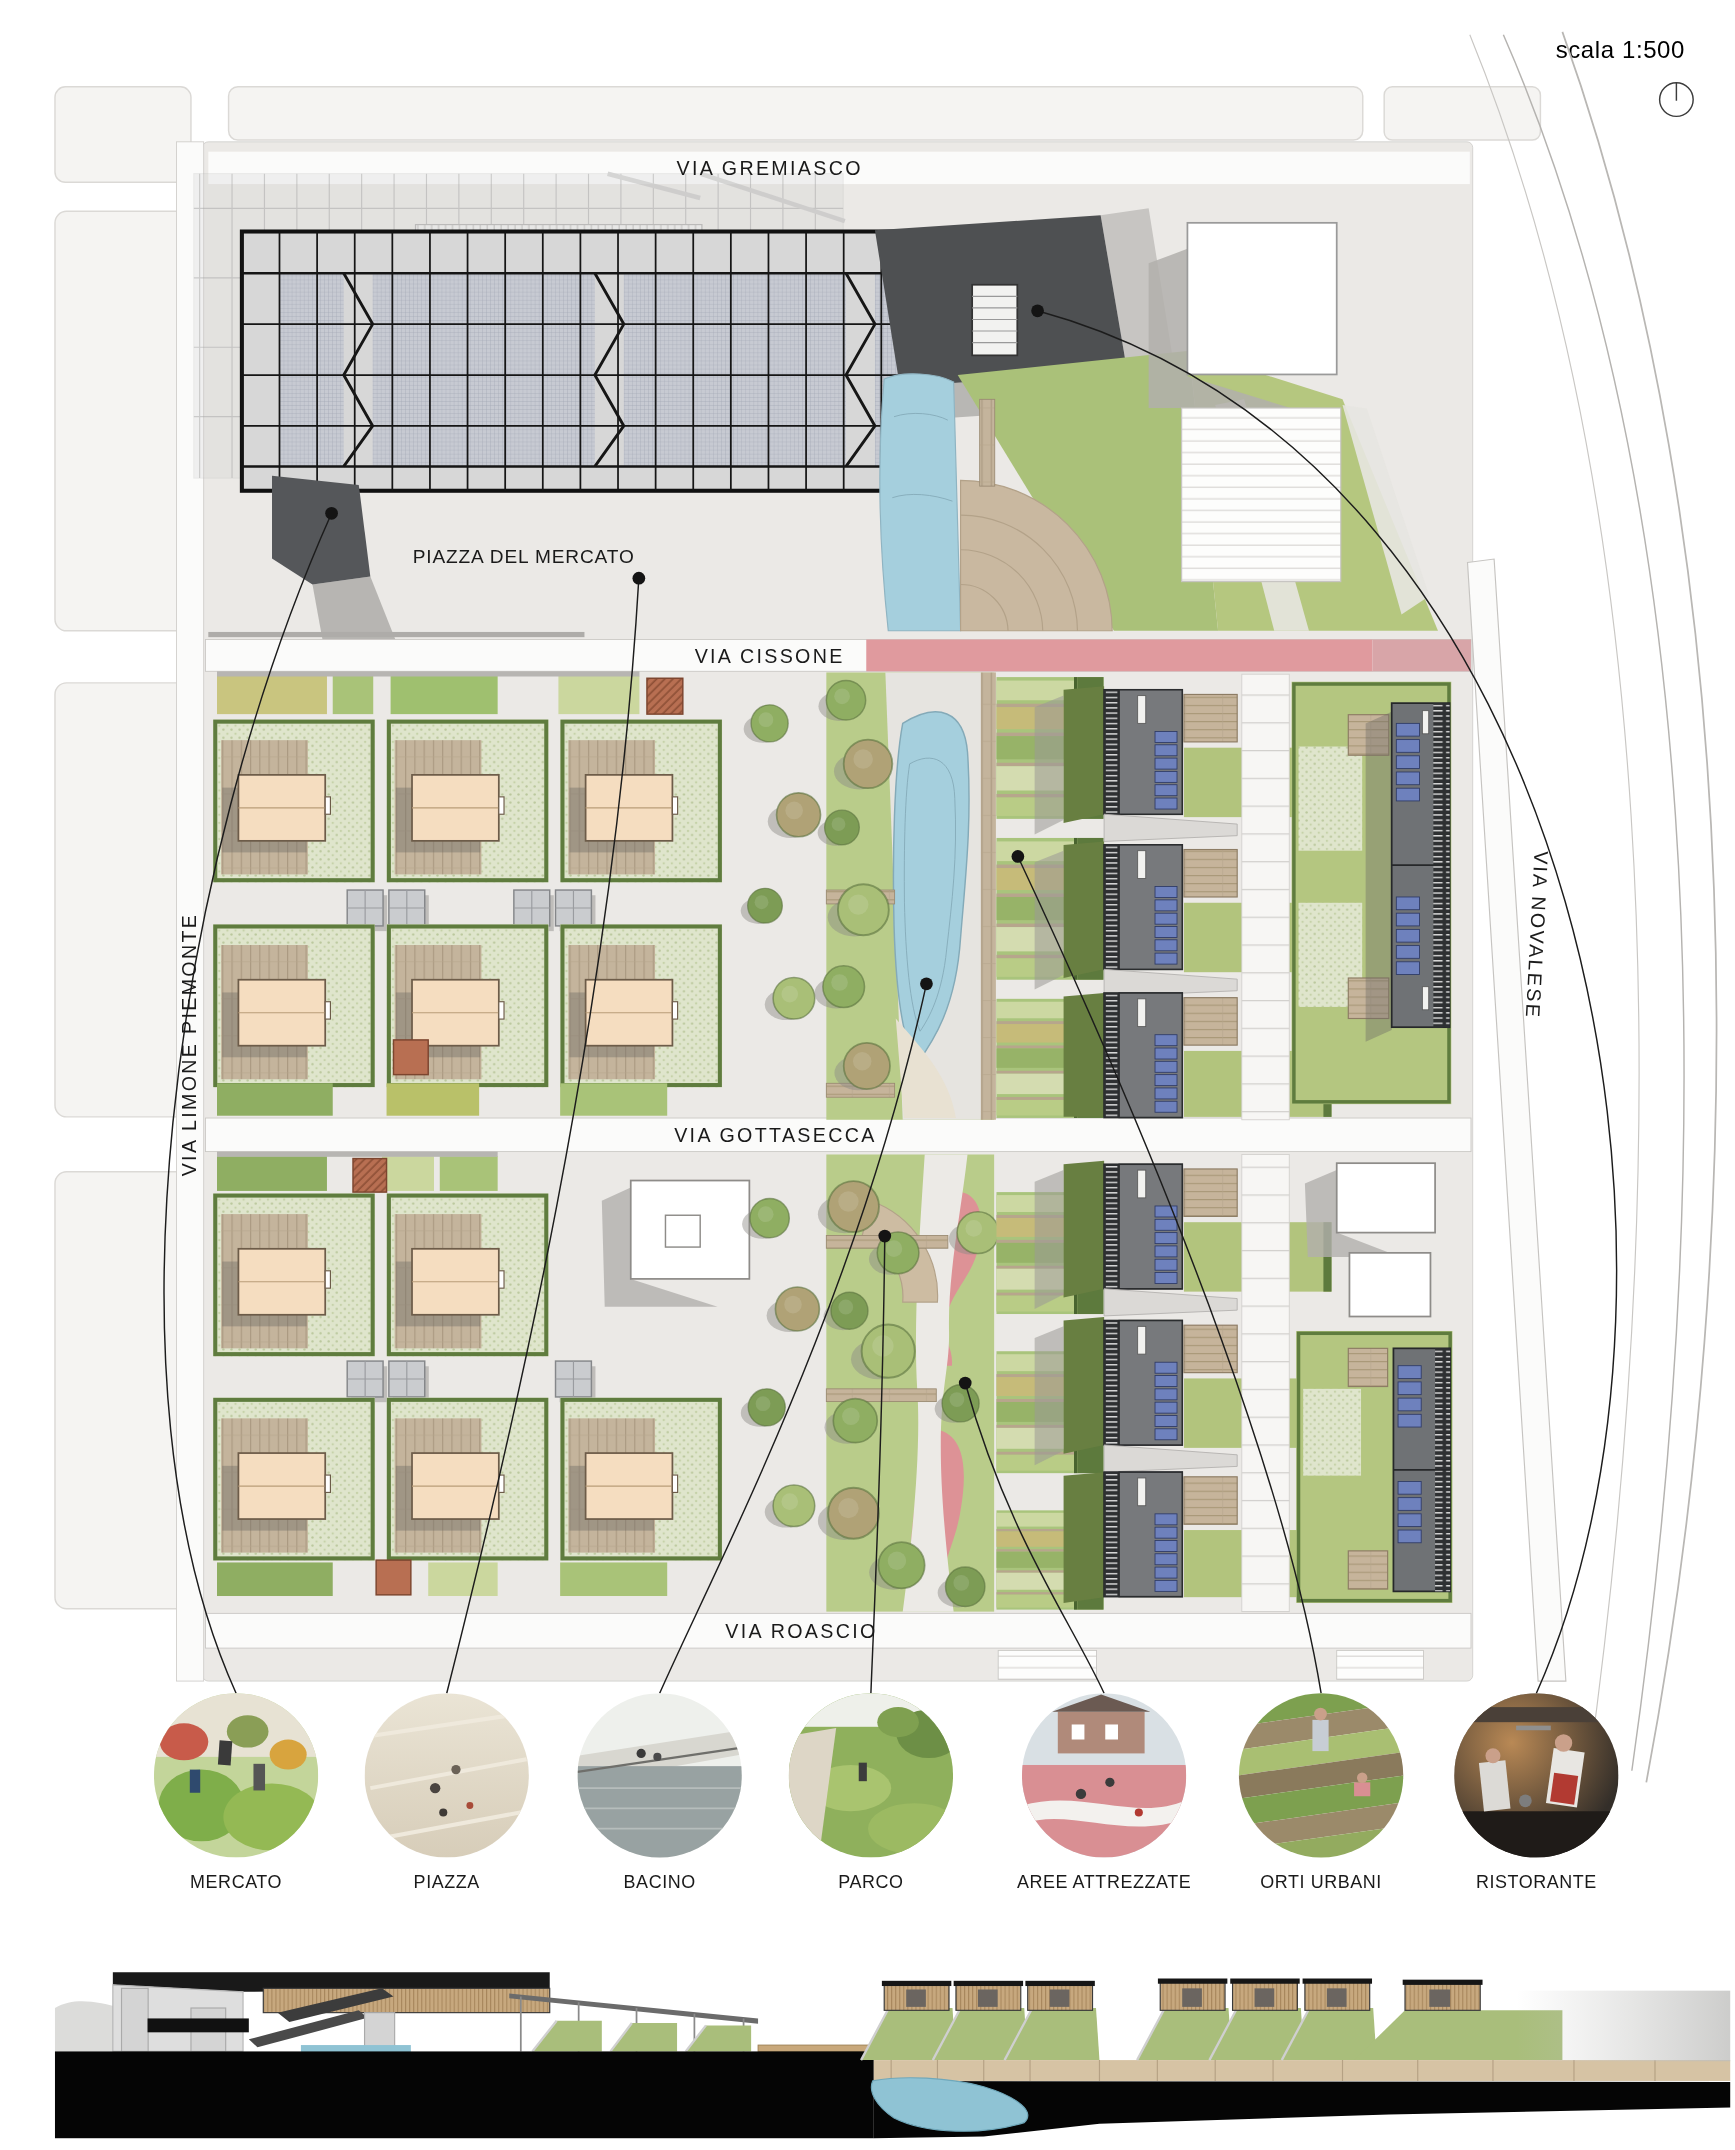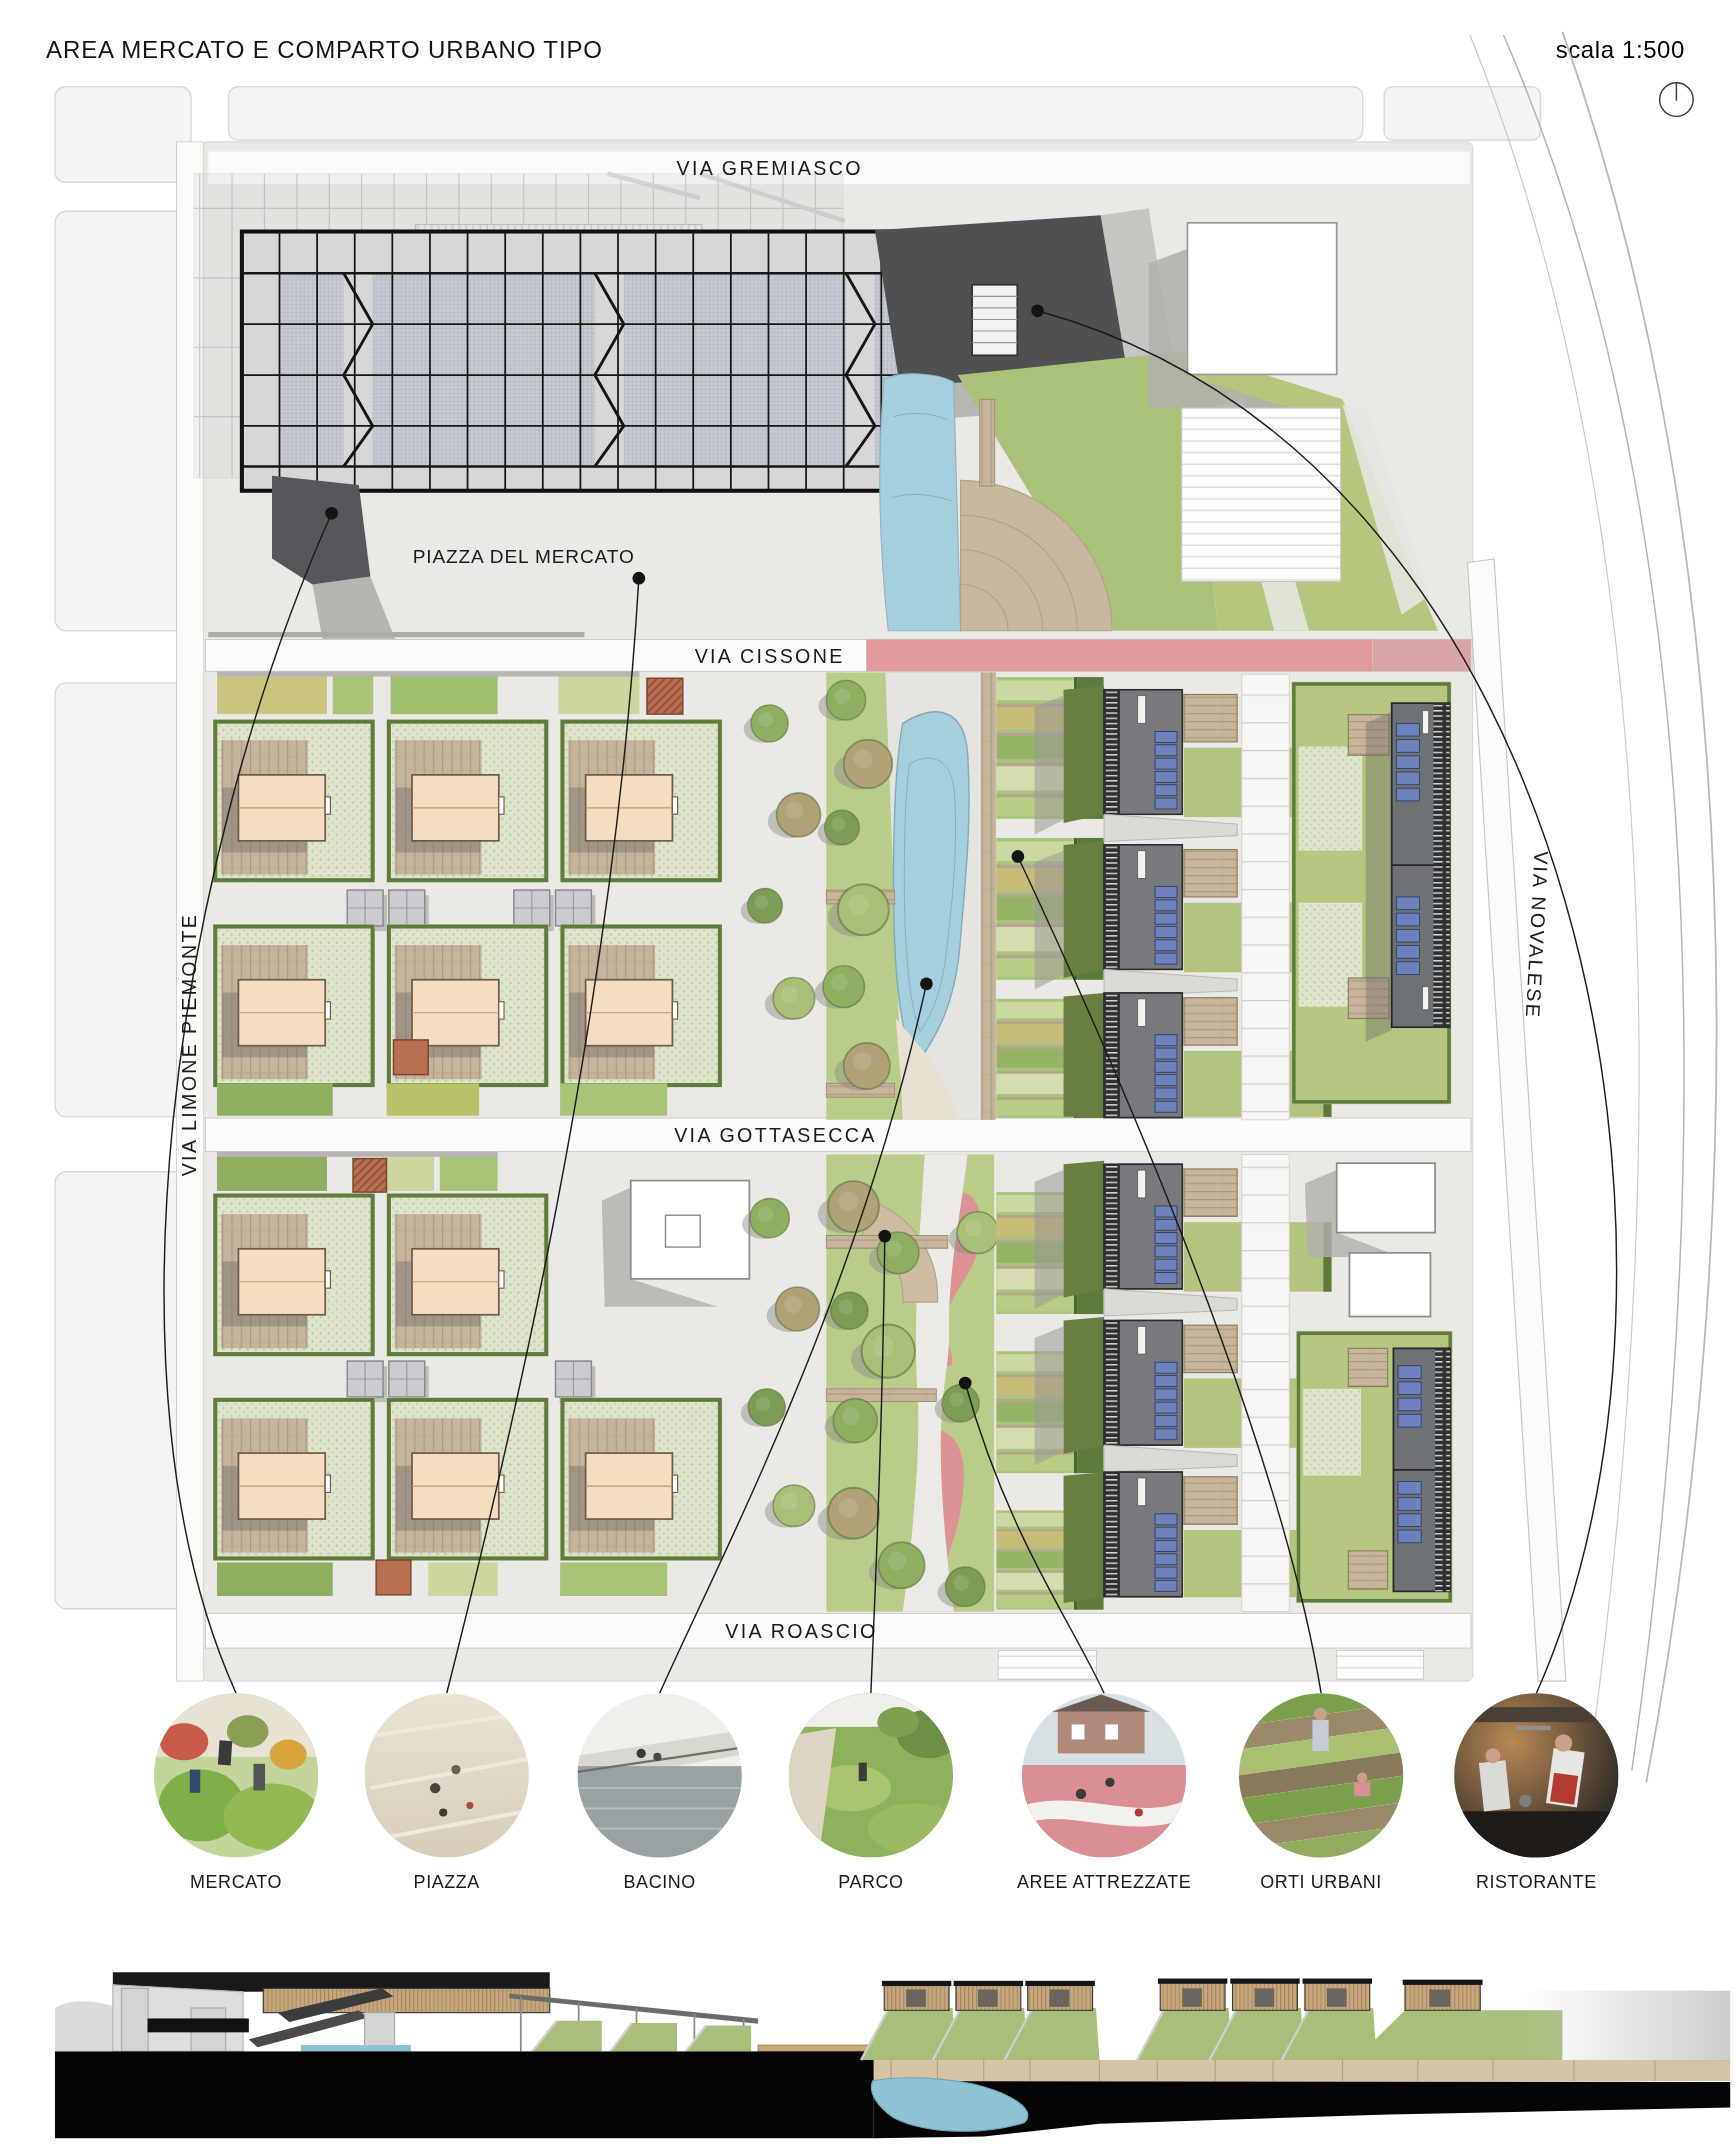--- a/index.html
+++ b/index.html
@@ -22,21 +22,20 @@
   .f-water{fill:var(--c-water);} .f-ground{fill:var(--c-ground);} .f-street{fill:var(--c-street);}
   .f-dark{fill:var(--c-darkbldg);} .f-pink{fill:var(--c-pink);} .f-playpink{fill:var(--c-playpink);}
   .f-roof{fill:var(--c-roof);} .f-solar{fill:var(--c-solar);}
   .leader{stroke:#1c1c1c;stroke-width:2.5;fill:none;}
 </style>
 </head>
 <body>
 
 <div class="page">
 
-  <div class="hdr-title">AREA MERCATO E COMPARTO URBANO TIPO</div>
   <div class="hdr-scale">scala 1:500</div>
 
   <svg width="1736" height="2151" viewBox="0 0 3000 3717">
     <defs>
       <pattern id="dots" width="14" height="14" patternUnits="userSpaceOnUse">
         <rect width="14" height="14" fill="#dfe5cc"></rect>
           <circle cx="4" cy="4" r="2" fill="#b9c79b"></circle>
           <circle cx="11" cy="11" r="2" fill="#c6d2a8"></circle>
       </pattern>
       <pattern id="plankV" width="16" height="64" patternUnits="userSpaceOnUse">

